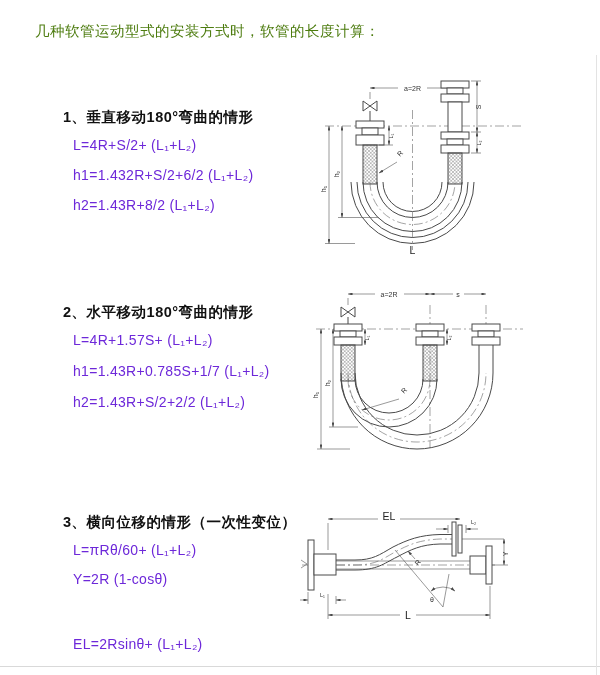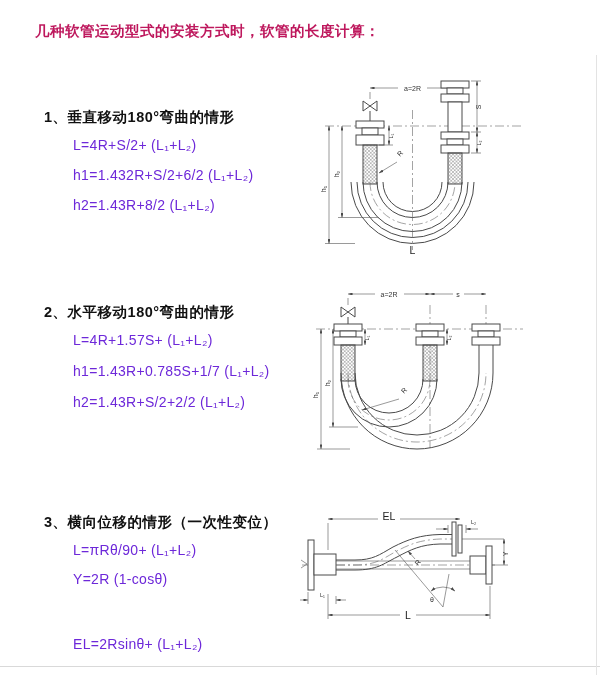--- a/index.html
+++ b/index.html
@@ -2,23 +2,23 @@
 <html><head>
 <meta charset="utf-8">
 <style>
   html,body{margin:0;padding:0;}
   body{
     width:600px;height:675px;position:relative;background:#ffffff;
     font-family:"Liberation Sans","DejaVu Sans",sans-serif;color:#1f1f1f;overflow:hidden;
   }
   .abs{position:absolute;}
   .doc-title{
-    left:35px;top:22px;font-size:14.5px;font-weight:bold;letter-spacing:0.5px;color:#be185d;
+    left:35px;top:22px;font-size:14.5px;font-weight:normal;letter-spacing:0.5px;color:#4d7c0f;
   }
-  .sec-heading{font-size:14.5px;font-weight:bold;color:#111;letter-spacing:0.5px;}
+  .sec-heading{font-size:14.5px;font-weight:bold;color:#111;letter-spacing:0.5px;margin-left:19px;}
   .formula{font-size:14px;color:#6d28d9;letter-spacing:0.3px;}
   .sec1-h{left:44px;top:108px;}
   .sec2-h{left:44px;top:303px;}
   .sec3-h{left:44px;top:513px;}
   .f-l{left:73px;}
   
   .ln{stroke:#4a4a4a;stroke-width:1;fill:none;}
   .th{stroke:#555;stroke-width:0.6;fill:none;}
   .cl{stroke:#666;stroke-width:0.6;fill:none;stroke-dasharray:9 3 2 3;}
   .flr{fill:#ffffff;stroke:#4a4a4a;stroke-width:1;}
@@ -37,21 +37,21 @@
 <div class="abs formula f-l" style="top:137px">L=4R+S/2+ (L₁+L₂)</div>
 <div class="abs formula f-l" style="top:167px">h1=1.432R+S/2+6/2 (L₁+L₂)</div>
 <div class="abs formula f-l" style="top:197px">h2=1.43R+8/2 (L₁+L₂)</div>
 
 <div class="abs sec-heading sec2-h">2、水平移动180°弯曲的情形</div>
 <div class="abs formula f-l" style="top:332px">L=4R+1.57S+ (L₁+L₂)</div>
 <div class="abs formula f-l" style="top:363px">h1=1.43R+0.785S+1/7 (L₁+L₂)</div>
 <div class="abs formula f-l" style="top:394px">h2=1.43R+S/2+2/2 (L₁+L₂)</div>
 
 <div class="abs sec-heading sec3-h">3、横向位移的情形（一次性变位）</div>
-<div class="abs formula f-l" style="top:542px">L=πRθ/90+ (L₁+L₂)</div>
+<div class="abs formula f-l" style="top:542px">L=πRθ/60+ (L₁+L₂)</div>
 <div class="abs formula f-l" style="top:571px">Y=2R (1-cosθ)</div>
 <div class="abs formula f-l" style="top:636px">EL=2Rsinθ+ (L₁+L₂)</div>
 
 <svg class="abs" style="left:313px;top:74px" width="250" height="182" viewBox="0 0 250 182">
   <defs>
     <marker id="ae1" viewBox="0 0 10 6" refX="9.5" refY="3" markerWidth="8" markerHeight="4.8" orient="auto">
       <path d="M0,0 L10,3 L0,6 Z" fill="#4a4a4a"></path>
       </marker>
     <marker id="as1" viewBox="0 0 10 6" refX="0.5" refY="3" markerWidth="8" markerHeight="4.8" orient="auto">
       <path d="M10,0 L0,3 L10,6 Z" fill="#4a4a4a"></path>

